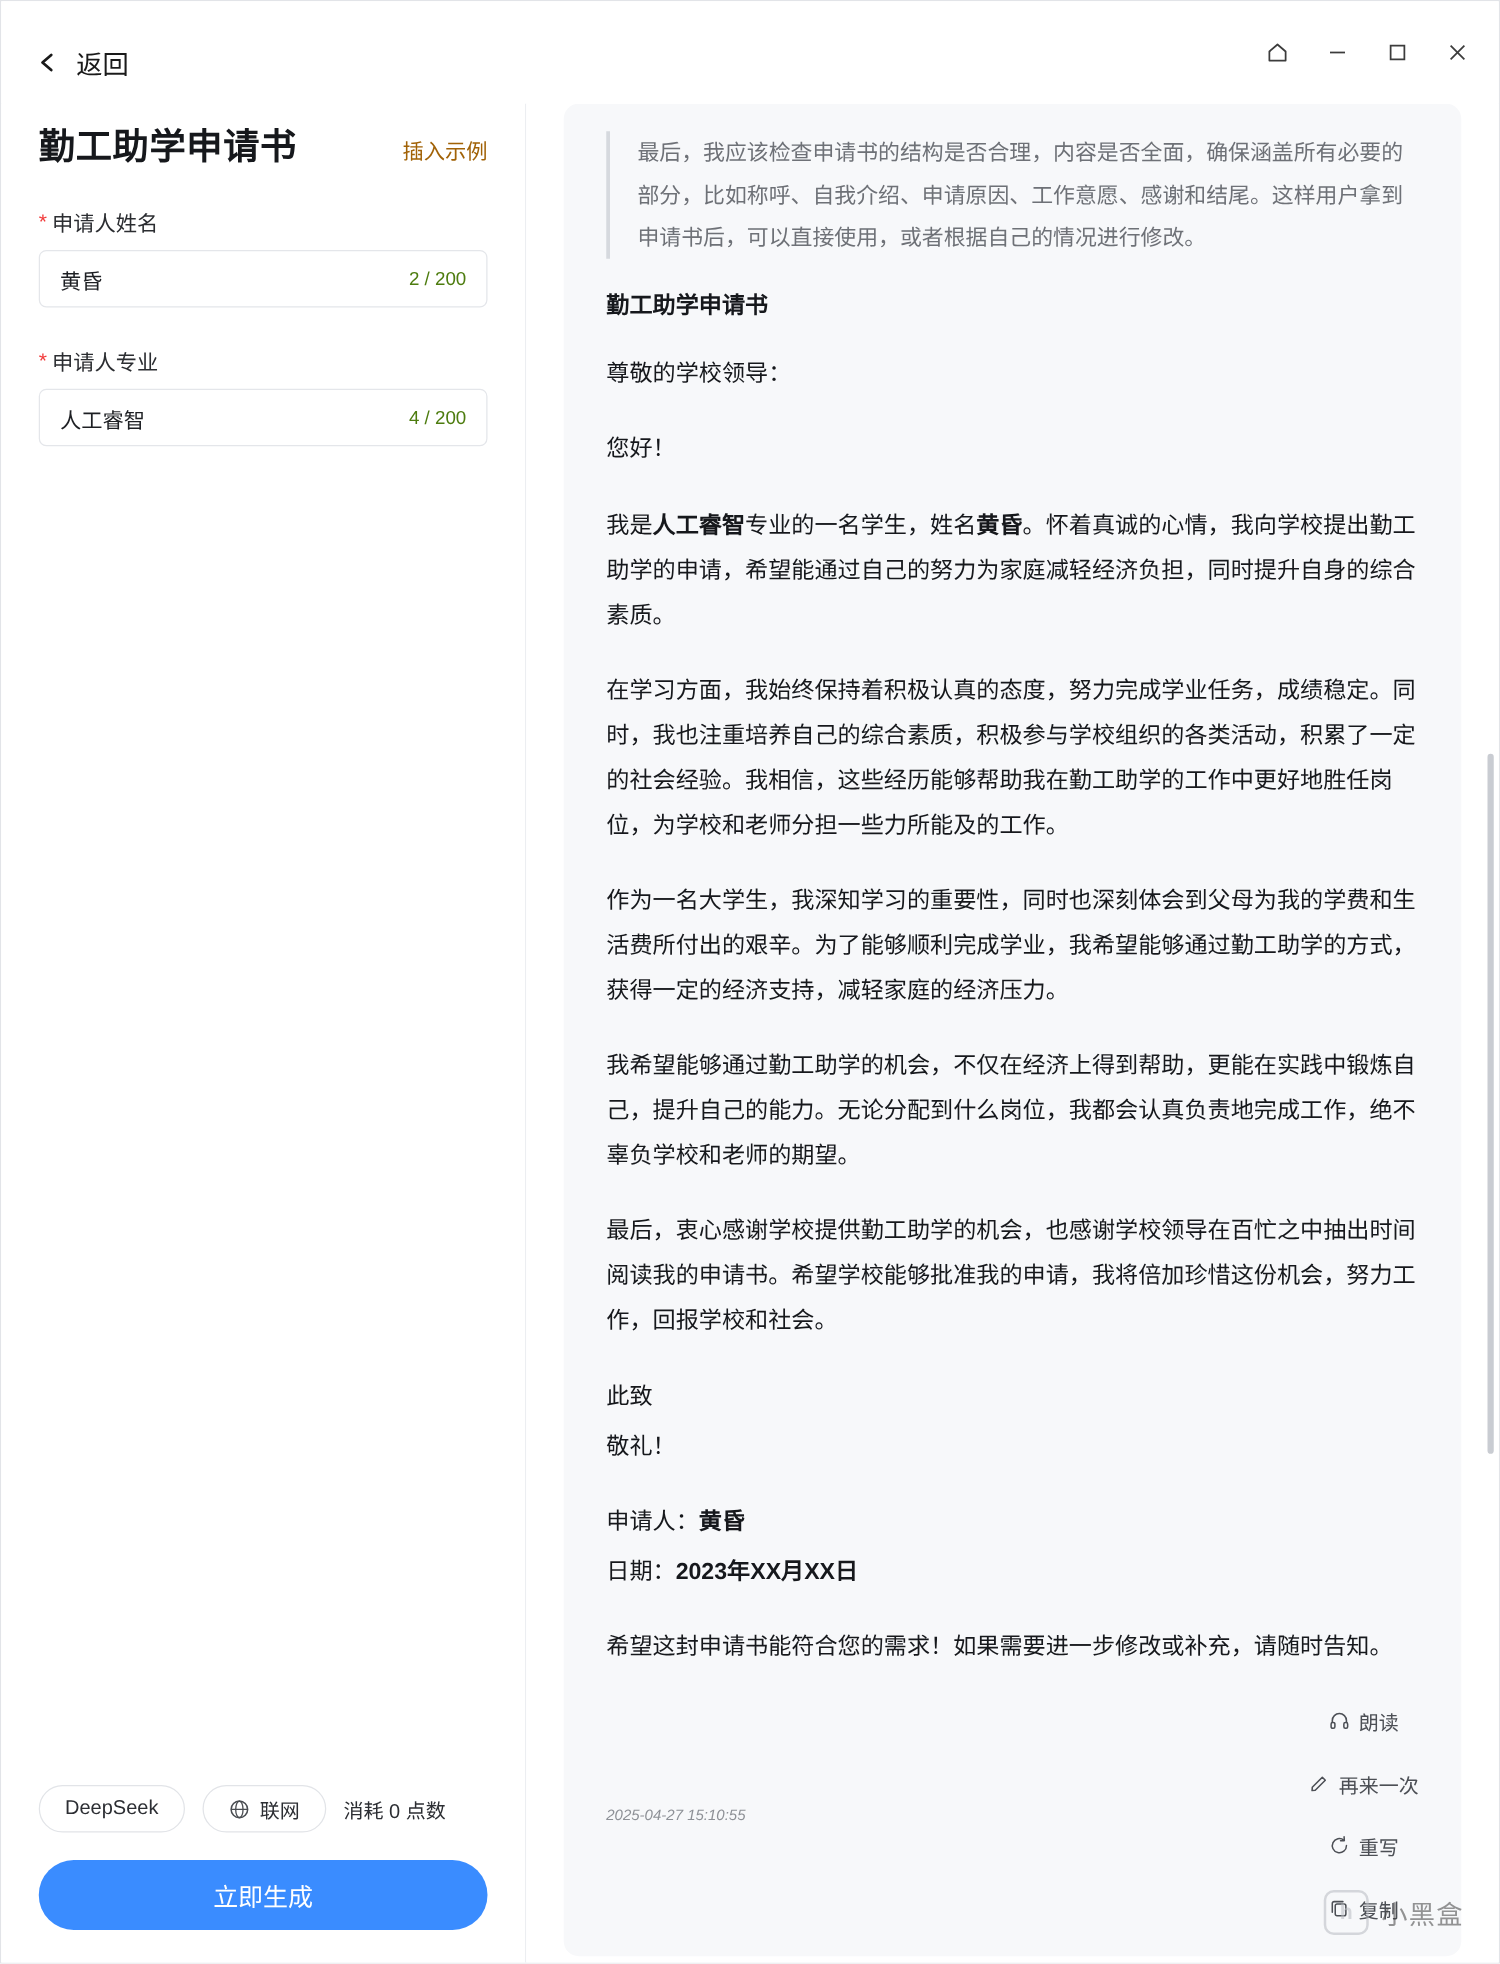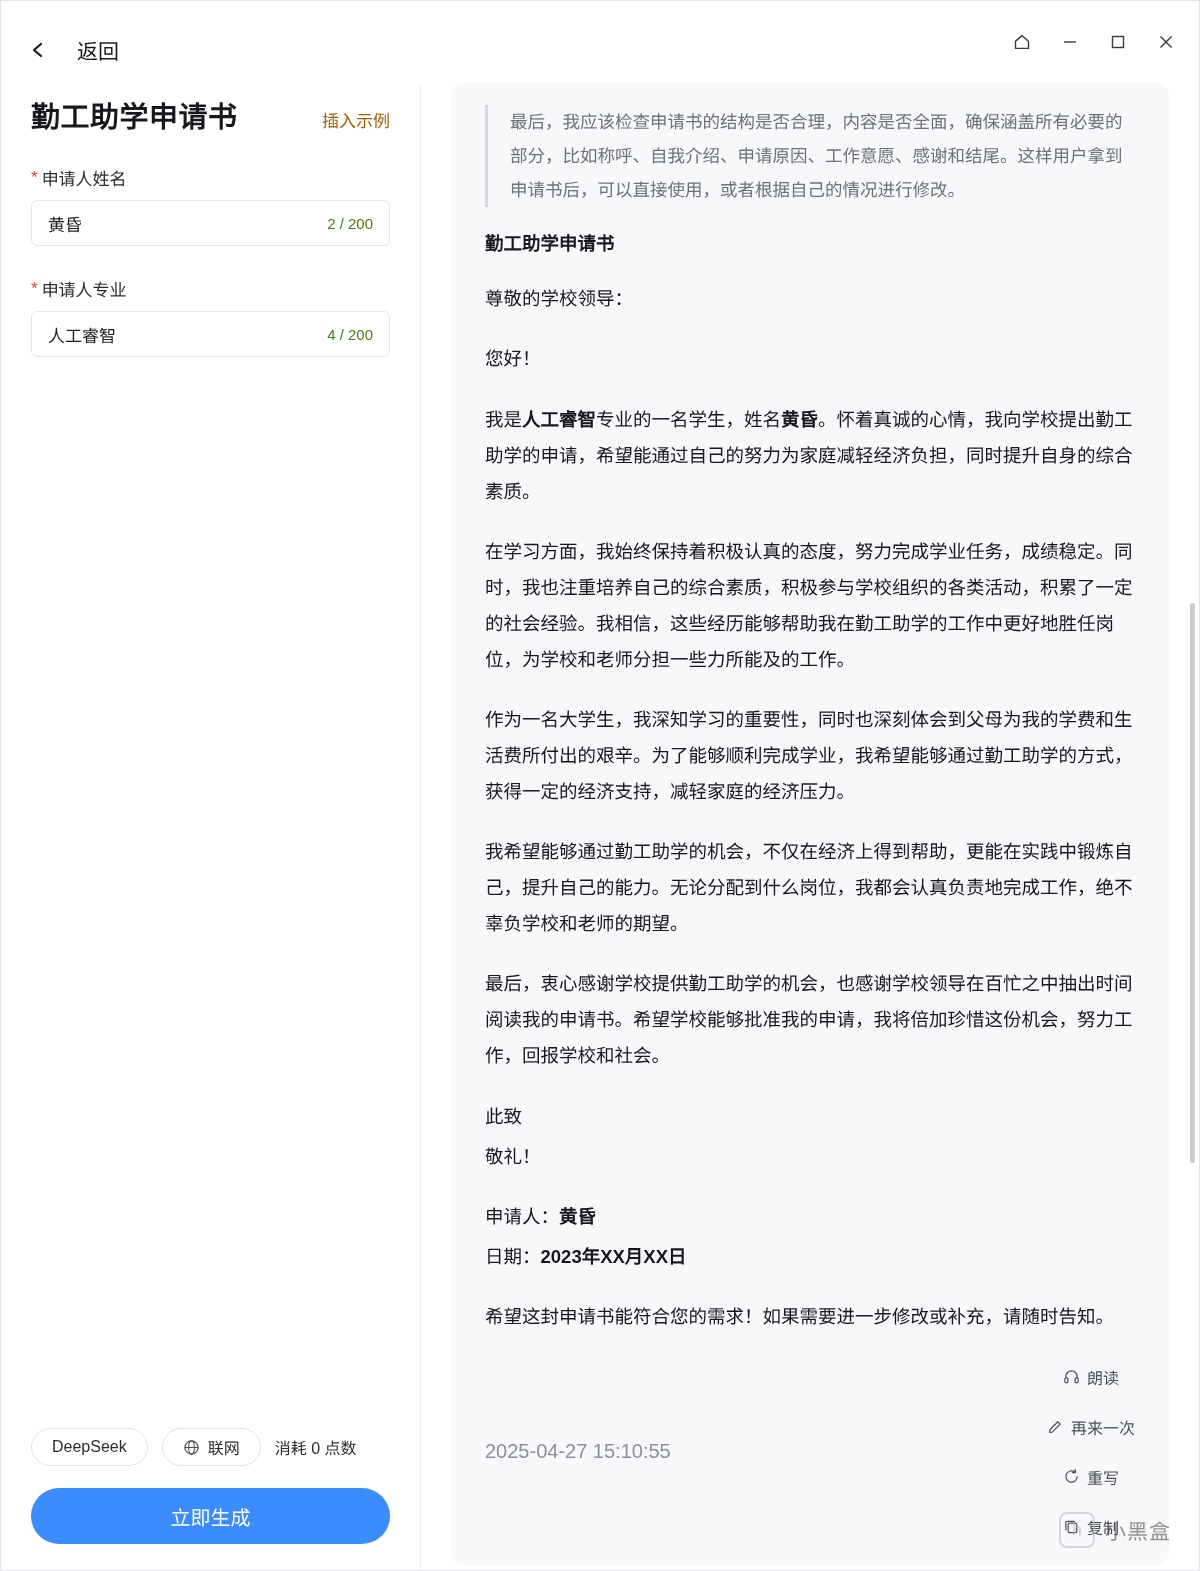--- a/index.html
+++ b/index.html
@@ -24,21 +24,21 @@
     flex: 0 0 82px;
     display: flex;
     align-items: center;
     justify-content: space-between;
     padding: 0 22px 0 28px;
     background: #ffffff;
   }
   .back-group {
     display: flex;
     align-items: center;
-    gap: 30px;
+    gap: 14px;
     cursor: pointer;
     margin-top: 16px;
   }
   .back-chevron {
     width: 18px; height: 18px;
     position: relative;
   }
   .back-chevron svg { display: block; }
   .back-label {
     font-size: 21px;
@@ -205,22 +205,23 @@
   }
   .p b { font-weight: 700; }
   .p.tight { margin-bottom: 4px; }
   .meta-row {
     display: flex;
     align-items: center;
     justify-content: space-between;
     margin-top: 30px;
   }
   .timestamp {
-    font-size: 20px;
+    font-size: 12px;
     color: #8d9096;
+    font-style: italic;
   }
   .actions {
     display: flex;
     align-items: center;
     gap: 26px;
     flex-direction: column;
   }
   .action {
     display: flex;
     align-items: center;

